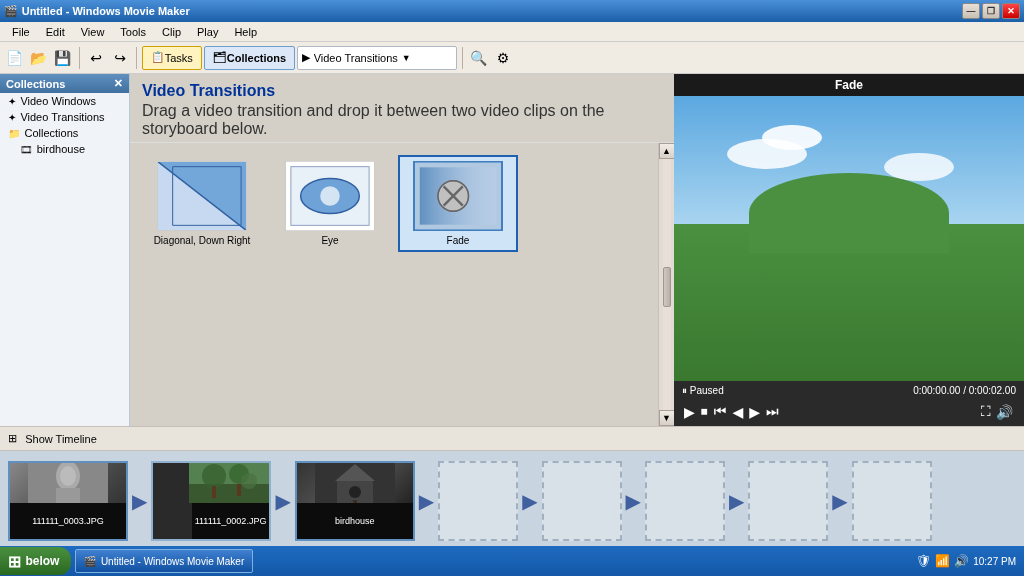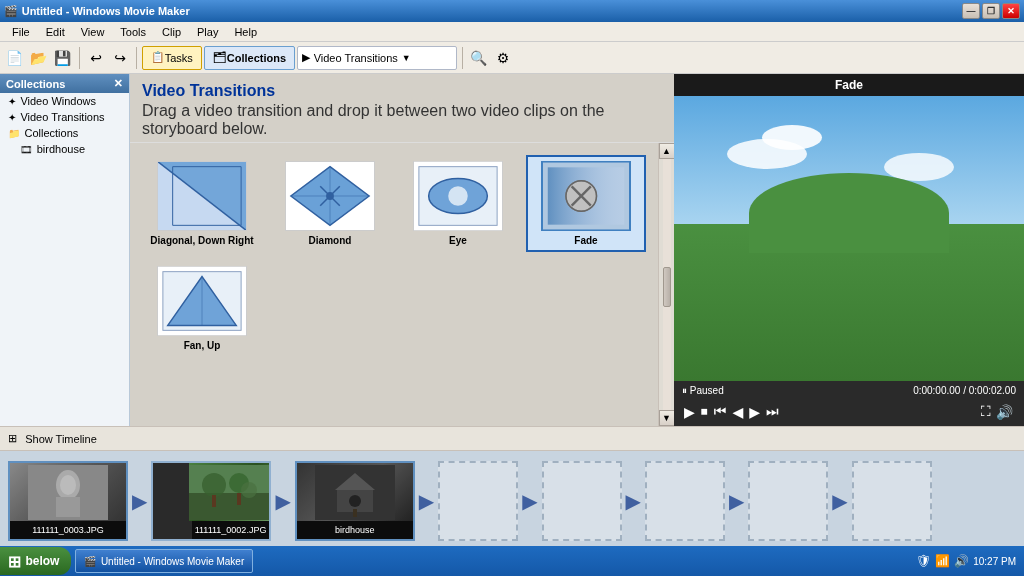--- a/index.html
+++ b/index.html
@@ -30,21 +30,21 @@
     
     #sidebar { width: 130px; background: #f0f4f8; border-right: 1px solid #b8c8d8; display: flex; flex-direction: column; }
     #sidebar-header { background: linear-gradient(to bottom, #6090c0, #4070a0); color: white; padding: 3px 6px; display: flex; justify-content: space-between; align-items: center; font-weight: bold; font-size: 11px; }
     .sidebar-close { cursor: pointer; font-size: 11px; color: white; }
     .sidebar-item { padding: 2px 4px 2px 8px; cursor: pointer; display: flex; align-items: center; gap: 4px; font-size: 11px; }
     .sidebar-icon { font-size: 10px; }
     .sidebar-subitem { padding: 2px 4px 2px 20px; cursor: pointer; display: flex; align-items: center; gap: 4px; font-size: 11px; }
     #content-header { padding: 8px 12px 4px; border-bottom: 1px solid #ddd; }
     #content-title { font-size: 16px; font-weight: bold; color: #003399; margin-bottom: 2px; }
     #content-subtitle { font-size: 16px; color: #333; }
-    #content-body { flex: 1; padding: 8px; overflow-y: auto; position: relative; font-weight: bold; }
+    #content-body { flex: 1; padding: 8px; overflow-y: auto; position: relative; }
 
     
     #content-scroll { width: 16px; background: #e0dcd4; border-left: 1px solid #c8c0b8; display: flex; flex-direction: column; align-items: center; }
     .scroll-btn { width: 16px; height: 16px; background: linear-gradient(to bottom, #f0ece4, #d8d0c8); border: 1px solid #a8a098; display: flex; align-items: center; justify-content: center; font-size: 9px; cursor: pointer; }
 
     
     .transitions-grid { display: grid; grid-template-columns: repeat(4, 1fr); gap: 8px; padding: 4px; }
     .transition-item { display: flex; flex-direction: column; align-items: center; gap: 4px; padding: 4px; cursor: pointer; border: 2px solid transparent; }
     .transition-item.selected { border: 2px solid #2060b0; background: #d0e4f8; }
     .transition-thumb { width: 90px; height: 70px; display: flex; align-items: center; justify-content: center; }
@@ -68,21 +68,21 @@
     .bliss-cloud1 { position: absolute; top: 15%; left: 15%; width: 80px; height: 30px; background: rgba(255,255,255,0.85); border-radius: 50%; }
     .bliss-cloud2 { position: absolute; top: 10%; left: 25%; width: 60px; height: 25px; background: rgba(255,255,255,0.9); border-radius: 50%; }
     .bliss-cloud3 { position: absolute; top: 20%; right: 20%; width: 70px; height: 28px; background: rgba(255,255,255,0.8); border-radius: 50%; }
     .bliss-hill { position: absolute; bottom: 45%; left: 50%; transform: translateX(-50%); width: 200px; height: 80px; background: #4a9040; border-radius: 50% 50% 0 0; }
 
     
     #storyboard-toolbar { height: 25px; background: #e8e4dc; border-top: 1px solid #c8c0b8; border-bottom: 1px solid #c8c0b8; display: flex; align-items: center; padding: 0 8px; gap: 8px; }
     #storyboard-area { height: 100px; background: #c8d4e0; display: flex; align-items: center; padding: 4px 8px; gap: 4px; overflow-x: auto; }
     .story-clip { width: 120px; height: 80px; background: #2a2a2a; border: 2px solid #6090c0; flex-shrink: 0; position: relative; display: flex; flex-direction: column; }
     .story-clip-img { flex: 1; overflow: hidden; }
-    .story-clip-label { background: rgba(0,0,0,0.7); color: white; font-size: 9px; padding: 4px 3px; text-align: center; }
+    .story-clip-label { background: rgba(0,0,0,0.7); color: white; font-size: 9px; padding: 13px 3px; text-align: center; }
     .story-arrow { color: #4060a0; font-size: 20px; flex-shrink: 0; }
     .story-empty { width: 80px; height: 80px; background: #d8e0e8; border: 2px dashed #a0b0c0; flex-shrink: 0; }
 
     
     #statusbar { height: 20px; background: #e8e4dc; border-top: 1px solid #c8c0b8; display: flex; align-items: center; padding: 0 8px; font-size: 11px; }
 
     
     #taskbar { position: fixed; bottom: 0; left: 0; width: 1024px; height: 30px; background: linear-gradient(to bottom, #1e6bc0, #1458a8); display: flex; align-items: center; }
     #start-btn { height: 28px; background: linear-gradient(to bottom, #4a9040, #2a6820); border-radius: 0 12px 12px 0; padding: 0 12px 0 8px; color: white; font-weight: bold; font-size: 12px; display: flex; align-items: center; gap: 4px; cursor: pointer; }
     #taskbar-apps { display: flex; gap: 2px; padding: 2px 4px; flex: 1; }
@@ -205,35 +205,20 @@
                 <rect width="90" height="70" fill="white"></rect>
                 <polygon points="0,0 90,0 90,70" fill="#5090d0" opacity="0.8"></polygon>
                 <polygon points="0,0 0,70 90,70" fill="#a0c0e8" opacity="0.6"></polygon>
                 <line x1="0" y1="0" x2="90" y2="70" stroke="#3060a0" stroke-width="1.5"></line>
                 <polygon points="15,5 85,5 85,65 15,65" fill="none" stroke="#3060a0" stroke-width="1"></polygon>
               </svg>
             </div>
             <div class="transition-label">Diagonal, Down Right</div>
           </div>
 
-          <div class="transition-item">
-            <div class="transition-thumb t-diamond">
-              <svg class="thumb-svg" viewBox="0 0 90 70" xmlns="http://www.w3.org/2000/svg">
-                <rect width="90" height="70" fill="white"></rect>
-                <polygon points="45,5 85,35 45,65 5,35" fill="#5090d0" opacity="0.85"></polygon>
-                <polygon points="45,5 85,35 45,65 5,35" fill="none" stroke="#3060a0" stroke-width="1.5"></polygon>
-                <line x1="45" y1="5" x2="45" y2="65" stroke="#3060a0" stroke-width="1" opacity="0.5"></line>
-                <line x1="5" y1="35" x2="85" y2="35" stroke="#3060a0" stroke-width="1" opacity="0.5"></line>
-                <circle cx="45" cy="35" r="4" fill="#3060a0"></circle>
-                <line x1="35" y1="25" x2="55" y2="45" stroke="#3060a0" stroke-width="1.5"></line>
-                <line x1="55" y1="25" x2="35" y2="45" stroke="#3060a0" stroke-width="1.5"></line>
-              </svg>
-            </div>
-            <div class="transition-label">Diamond</div>
-          </div>
 
 
           <div class="transition-item">
             <div class="transition-thumb t-eye">
               <svg class="thumb-svg" viewBox="0 0 90 70" xmlns="http://www.w3.org/2000/svg">
                 <rect width="90" height="70" fill="white"></rect>
                 <rect x="5" y="5" width="80" height="60" fill="#e8f0f8" stroke="#8aa0c0" stroke-width="1"></rect>
                 <ellipse cx="45" cy="35" rx="30" ry="18" fill="#5090d0" opacity="0.8"></ellipse>
                 <ellipse cx="45" cy="35" rx="30" ry="18" fill="none" stroke="#3060a0" stroke-width="1.5"></ellipse>
                 <ellipse cx="45" cy="35" rx="10" ry="10" fill="white" opacity="0.7"></ellipse>
@@ -257,32 +242,20 @@
                 <line x1="30" y1="25" x2="50" y2="45" stroke="#666" stroke-width="2.5"></line>
                 <line x1="50" y1="25" x2="30" y2="45" stroke="#666" stroke-width="2.5"></line>
                 <circle cx="40" cy="35" r="16" fill="none" stroke="#666" stroke-width="1.5"></circle>
               </svg>
             </div>
             <div class="transition-label">Fade</div>
           </div>
 
 
 
-          <div class="transition-item">
-            <div class="transition-thumb t-fan-up">
-              <svg class="thumb-svg" viewBox="0 0 90 70" xmlns="http://www.w3.org/2000/svg">
-                <rect width="90" height="70" fill="white"></rect>
-                <rect x="5" y="5" width="80" height="60" fill="#e8f0f8" stroke="#8aa0c0" stroke-width="1"></rect>
-                <polygon points="10,60 45,10 80,60" fill="#5090d0" opacity="0.8"></polygon>
-                <polygon points="10,60 45,10 80,60" fill="none" stroke="#3060a0" stroke-width="1.5"></polygon>
-                <line x1="45" y1="10" x2="45" y2="60" stroke="#3060a0" stroke-width="1" opacity="0.5"></line>
-              </svg>
-            </div>
-            <div class="transition-label">Fan, Up</div>
-          </div>
 
         </div>
       </div>
 
       <div id="content-scroll">
         <div class="scroll-btn">▲</div>
         <div style="flex:1; background:#e8e0d8; position:relative; display:flex; flex-direction:column; align-items:center; padding-top:4px;">
           <div id="scroll-handle"></div>
         </div>
         <div class="scroll-btn">▼</div>

